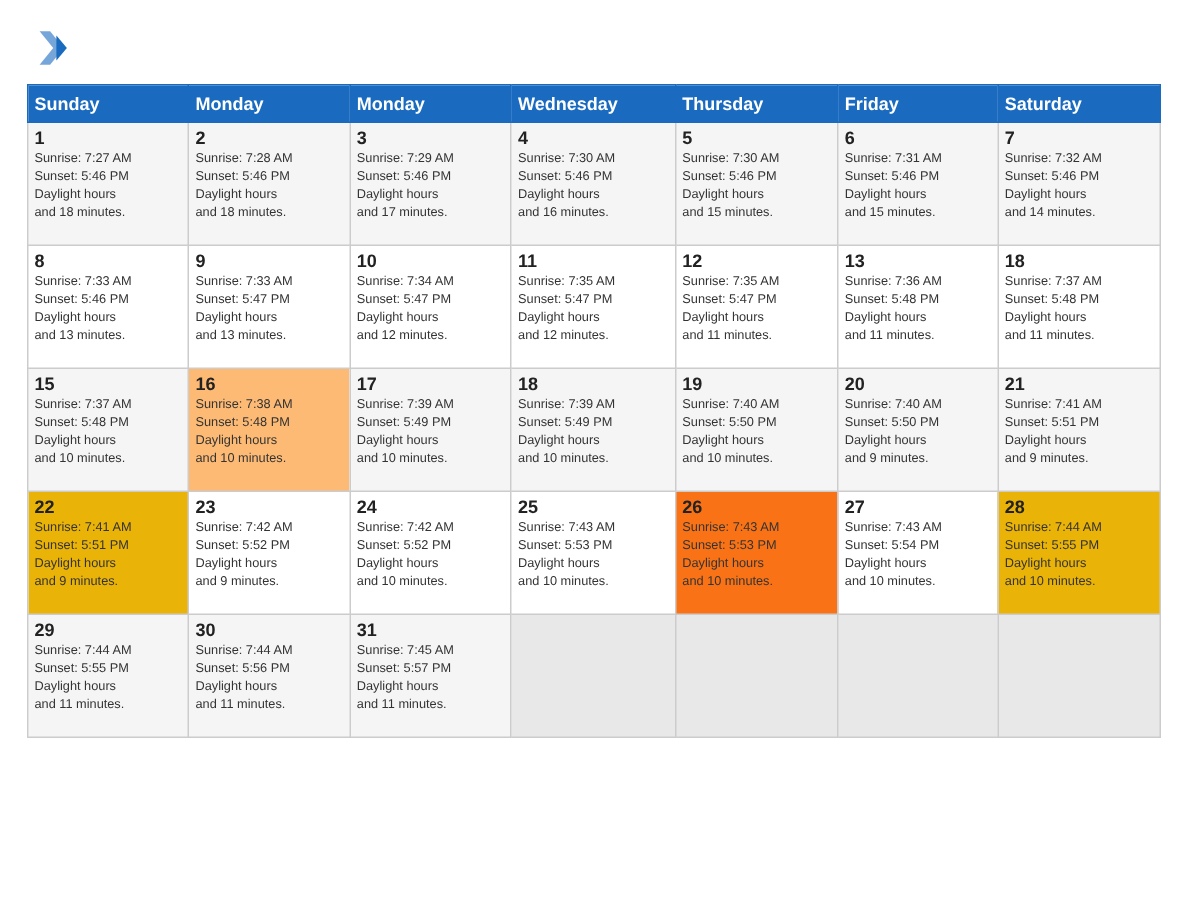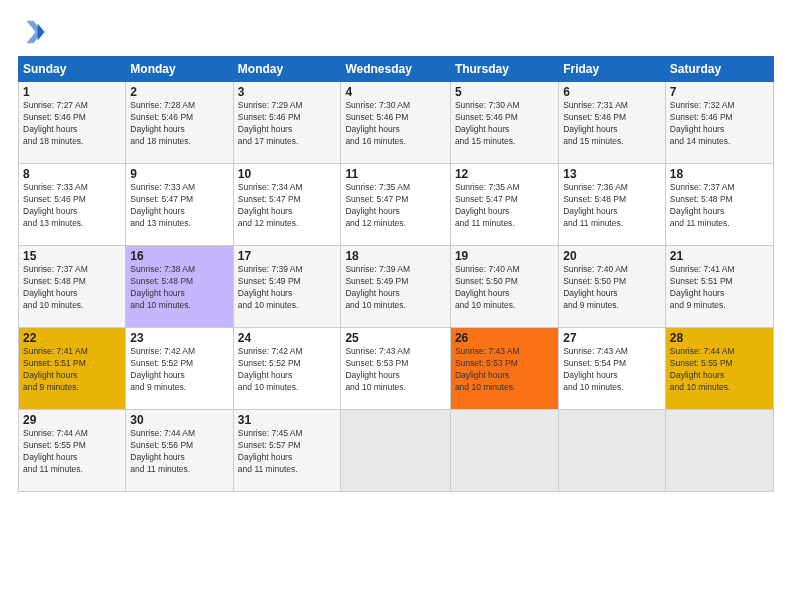--- a/index.html
+++ b/index.html
@@ -194,21 +194,21 @@
           <td style="background: rgb(255, 255, 255);">
         <span class="day-num">18</span>
         <div class="day-info">Sunrise: 7:37 AM<br>Sunset: 5:48 PM<br>Daylight hours<br>and 11 minutes.</div>
       </td>
         </tr>
         <tr>
           <td style="background: rgb(245, 245, 245);">
         <span class="day-num">15</span>
         <div class="day-info">Sunrise: 7:37 AM<br>Sunset: 5:48 PM<br>Daylight hours<br>and 10 minutes.</div>
       </td>
-          <td style="background: #c4b5fd;">
+          <td style="background: #fdba74;">
         <span class="day-num">16</span>
         <div class="day-info">Sunrise: 7:38 AM<br>Sunset: 5:48 PM<br>Daylight hours<br>and 10 minutes.</div>
       </td>
           <td style="background: rgb(245, 245, 245);">
         <span class="day-num">17</span>
         <div class="day-info">Sunrise: 7:39 AM<br>Sunset: 5:49 PM<br>Daylight hours<br>and 10 minutes.</div>
       </td>
           <td style="background: rgb(245, 245, 245);">
         <span class="day-num">18</span>
         <div class="day-info">Sunrise: 7:39 AM<br>Sunset: 5:49 PM<br>Daylight hours<br>and 10 minutes.</div>

